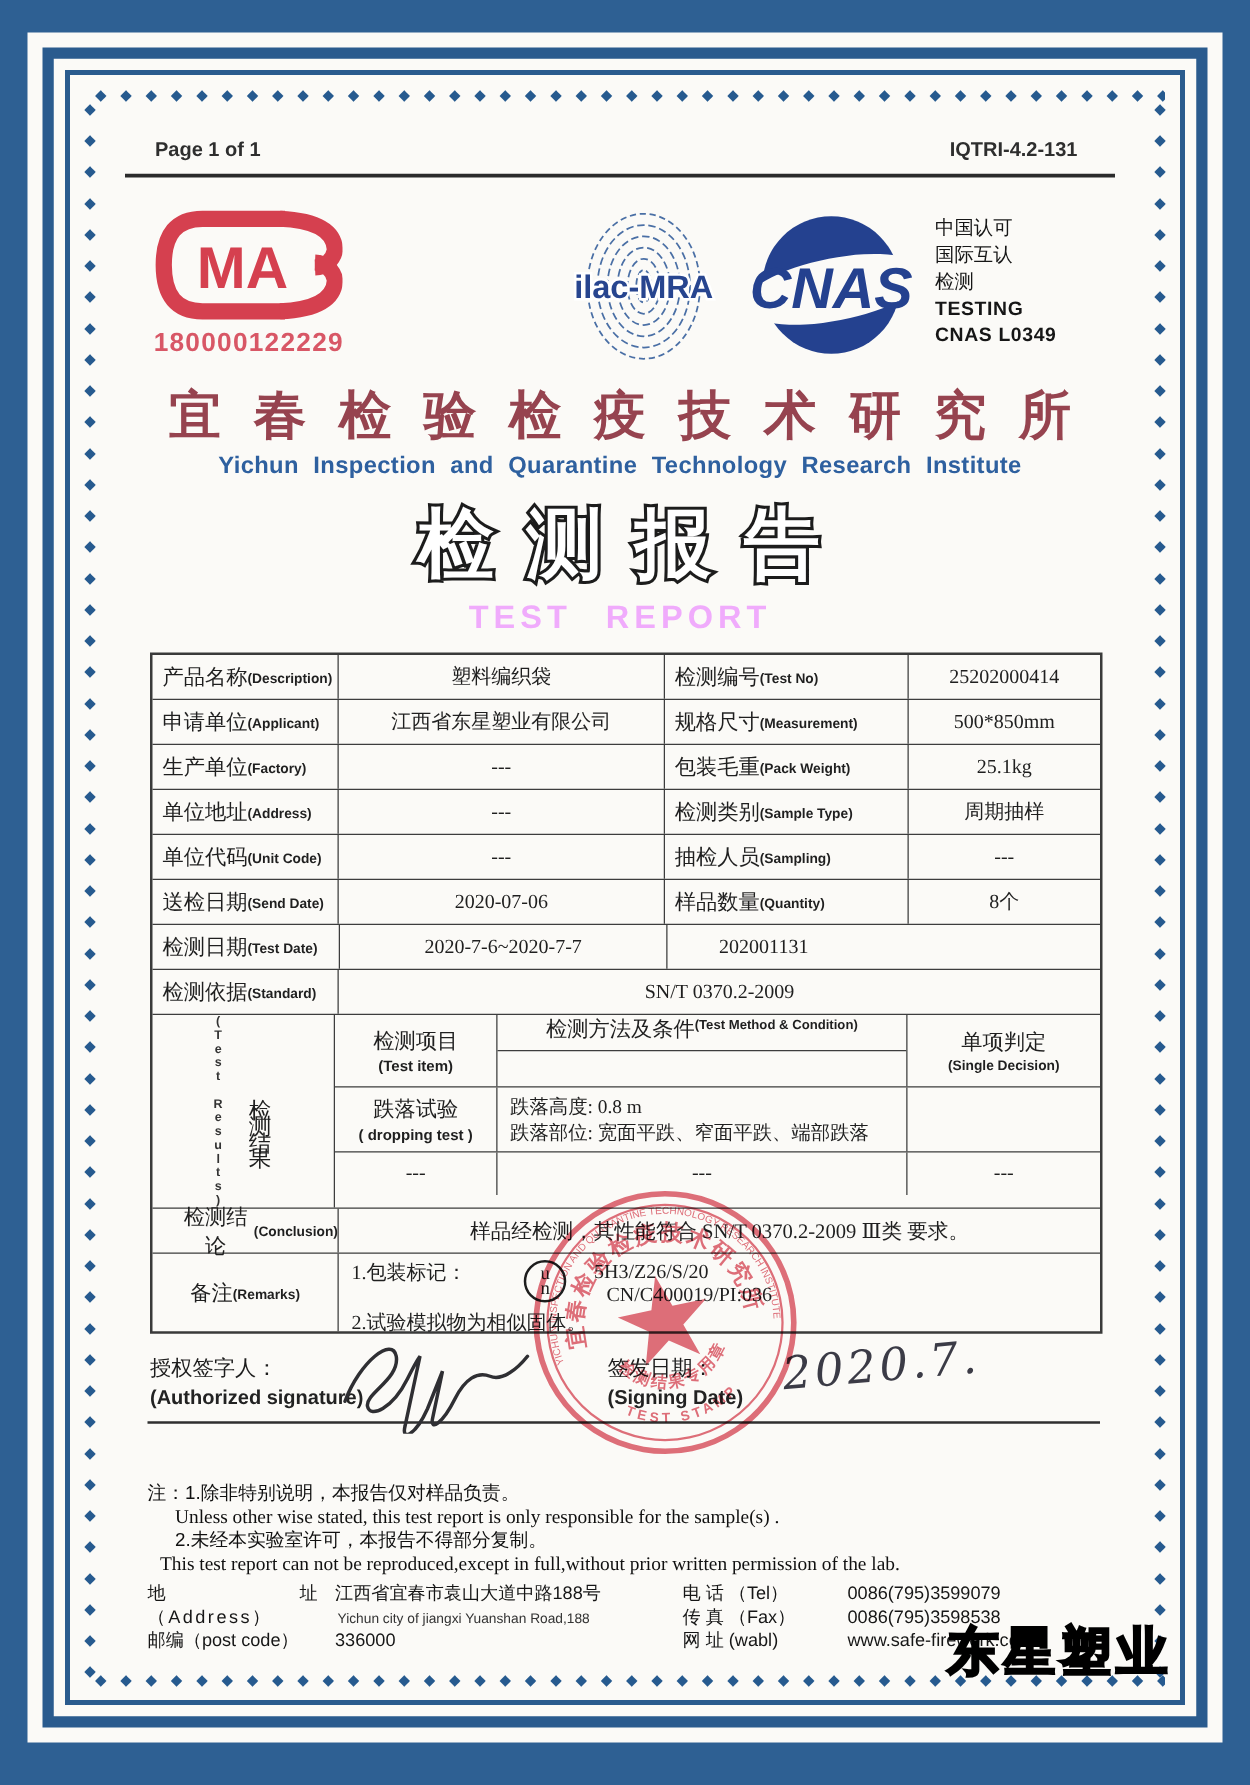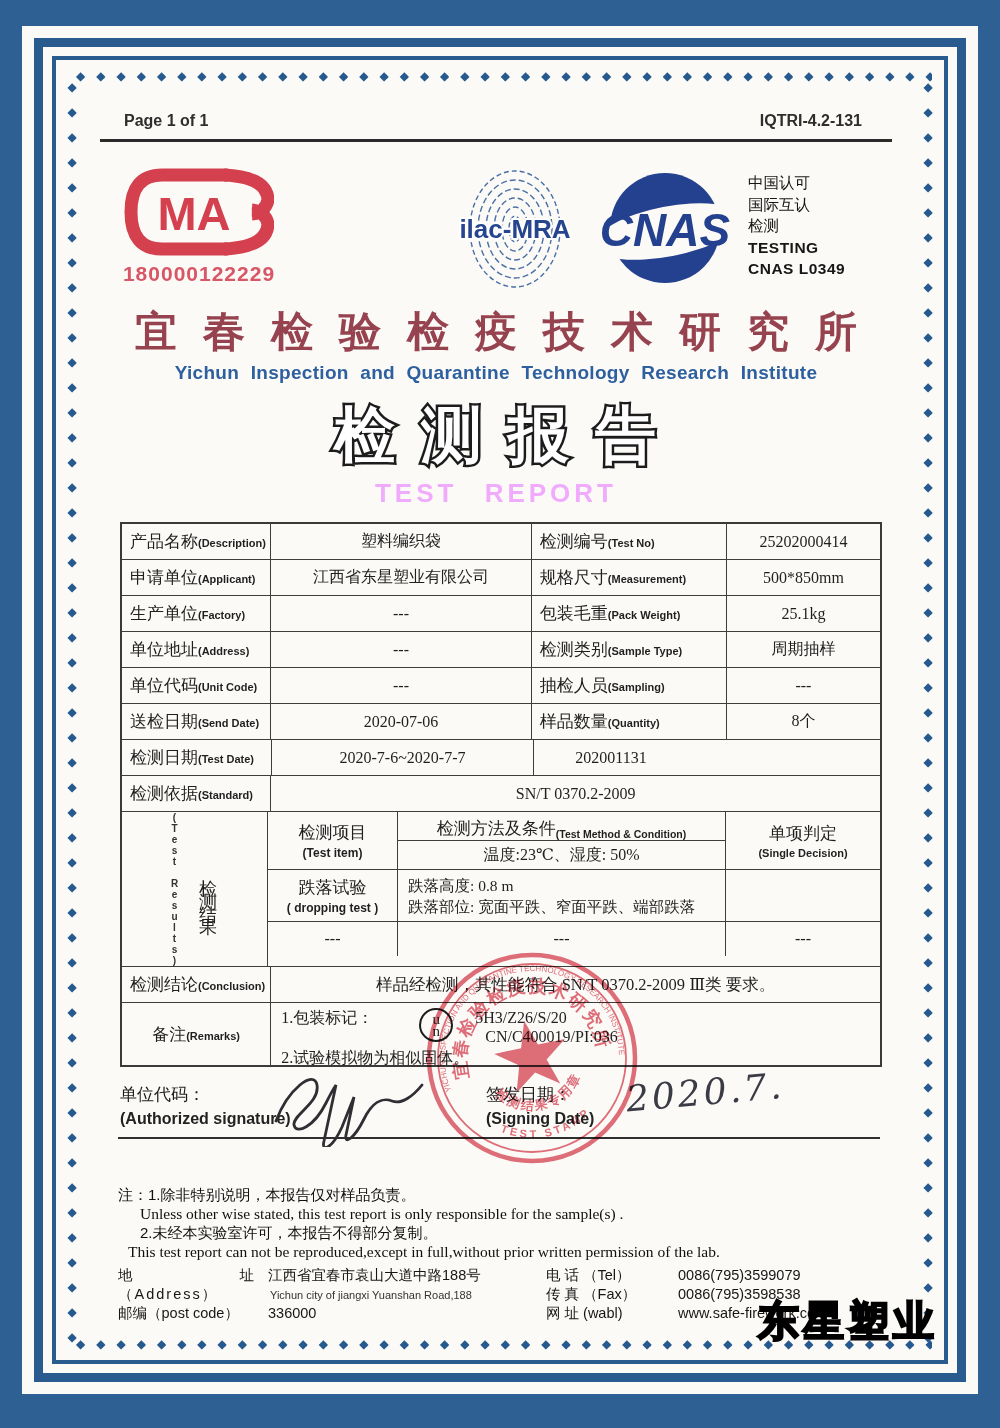--- a/index.html
+++ b/index.html
@@ -51,37 +51,37 @@
               align-items:center; gap:16px; }
   .side-en { writing-mode:vertical-lr; text-orientation:upright; font-size:10px; font-weight:bold; color:#333; }
   .side-cn { writing-mode:vertical-lr; text-orientation:upright; font-size:18px; letter-spacing:13px; padding-top:4px; }
   .res-main { width:612px; display:flex; flex-direction:column; }
   .res-hrow { display:flex; height:58px; border-bottom:1.5px solid #3d3d3d; }
   .res-item { width:130px; border-right:1.5px solid #3d3d3d; display:flex; flex-direction:column;
               justify-content:center; align-items:center; }
   .res-item .en { font-size:12px; font-weight:bold; margin-top:2px; }
   .res-method { width:328px; border-right:1.5px solid #3d3d3d; display:flex; flex-direction:column; }
   .res-method .mh { height:29px; border-bottom:1.5px solid #3d3d3d; display:flex; justify-content:center;
-                    align-items:flex-end; }
+                    align-items:flex-start; }
   .res-method .mh .en { font-size:10.5px; font-weight:bold; padding-top:2px; }
   .res-method .mc { flex:1; display:flex; justify-content:center; align-items:center;
                     font-family:"Liberation Serif","DejaVu Serif",serif; font-size:16px; }
   .res-dec { width:154px; display:flex; flex-direction:column; justify-content:center; align-items:center; }
   .res-dec .en { font-size:11px; font-weight:bold; margin-top:2px; }
   .res-drow { display:flex; height:52px; border-bottom:1.5px solid #3d3d3d; }
   .res-drow:last-child, .res-dash { border-bottom:none; }
   .res-dash { display:flex; height:34px; }
   .mlines { width:328px; border-right:1.5px solid #3d3d3d; display:flex; flex-direction:column;
             justify-content:center; padding-left:10px; font-family:"Liberation Serif","DejaVu Serif",serif;
             font-size:15.5px; line-height:21px; }
   .center-cell { display:flex; justify-content:center; align-items:center;
                  font-family:"Liberation Serif","DejaVu Serif",serif; font-size:16px; }
 
   .concl { display:flex; height:36px; border-bottom:1.5px solid #3d3d3d; }
-  .concl-lbl { width:150px; border-right:1.5px solid #3d3d3d; display:flex; align-items:center; padding-left:8px; }
+  .concl-lbl { width:150px; border-right:1.5px solid #3d3d3d; display:flex; align-items:center; padding-left:20px;text-align:center; }
   .concl-lbl .en { font-size:11px; font-weight:bold; padding-top:3px; }
   .concl-val { width:612px; display:flex; justify-content:center; align-items:center;
                font-family:"Liberation Serif","DejaVu Serif",serif; font-size:16.5px; }
 
   .remarks { display:flex; height:62px; }
   .rem-lbl { width:150px; border-right:1.5px solid #3d3d3d; display:flex; justify-content:center;
              align-items:center; }
   .rem-lbl .en { font-size:11px; font-weight:bold; padding-top:3px; }
   .rem-val { width:612px; padding:5px 8px 0 10px; font-family:"Liberation Serif","DejaVu Serif",serif;
              font-size:16px; }
@@ -294,21 +294,20 @@
           <div class="res-hrow">
             <div class="res-item">
               <span>检测项目</span>
               <span class="en">(Test item)</span>
             </div>
             <div class="res-method">
               <div class="mh">
                 <span>检测方法及条件</span>
                 <span class="en">(Test Method &amp; Condition)</span>
               </div>
-              <div class="mc">温度:23℃、湿度: 50%</div>
             </div>
             <div class="res-dec">
               <span>单项判定</span>
               <span class="en">(Single Decision)</span>
             </div>
           </div>
           <div class="res-drow">
             <div class="res-item">
               <span>跌落试验</span>
               <span class="en">( dropping test )</span>
@@ -351,21 +350,21 @@
               <div>CN/C400019/PI:036</div>
             </span>
           </div>
           <div class="rem-line2">2.试验模拟物为相似固体。</div>
         </div>
       </div>
     </div>
 
     <div class="sigrow">
       <div class="sig-lbl">
-        <div class="cn">单位代码：</div>
+        <div class="cn">授权签字人：</div>
         <div class="en">(Authorized signature)</div>
       </div>
       <svg class="sig-svg" width="180" height="86" viewBox="0 0 180 86">
         <path d="M8,60 C20,28 46,8 49,24 C52,42 24,54 26,64 C28,74 46,66 58,42 C62,34 65,28 68,24 L56,80 C53,92 64,88 74,66 L86,36 L78,74 C76,84 86,78 96,58 C104,42 114,36 124,40 C134,44 146,34 154,24" fill="none" stroke="#2f2f33" stroke-width="2.8" stroke-linecap="round"></path>
       </svg>
       <div class="date-lbl">
         <div class="cn">签发日期：</div>
         <div class="en">(Signing Date)</div>
       </div>
       <svg class="date-svg" width="170" height="58" viewBox="0 0 170 58">

